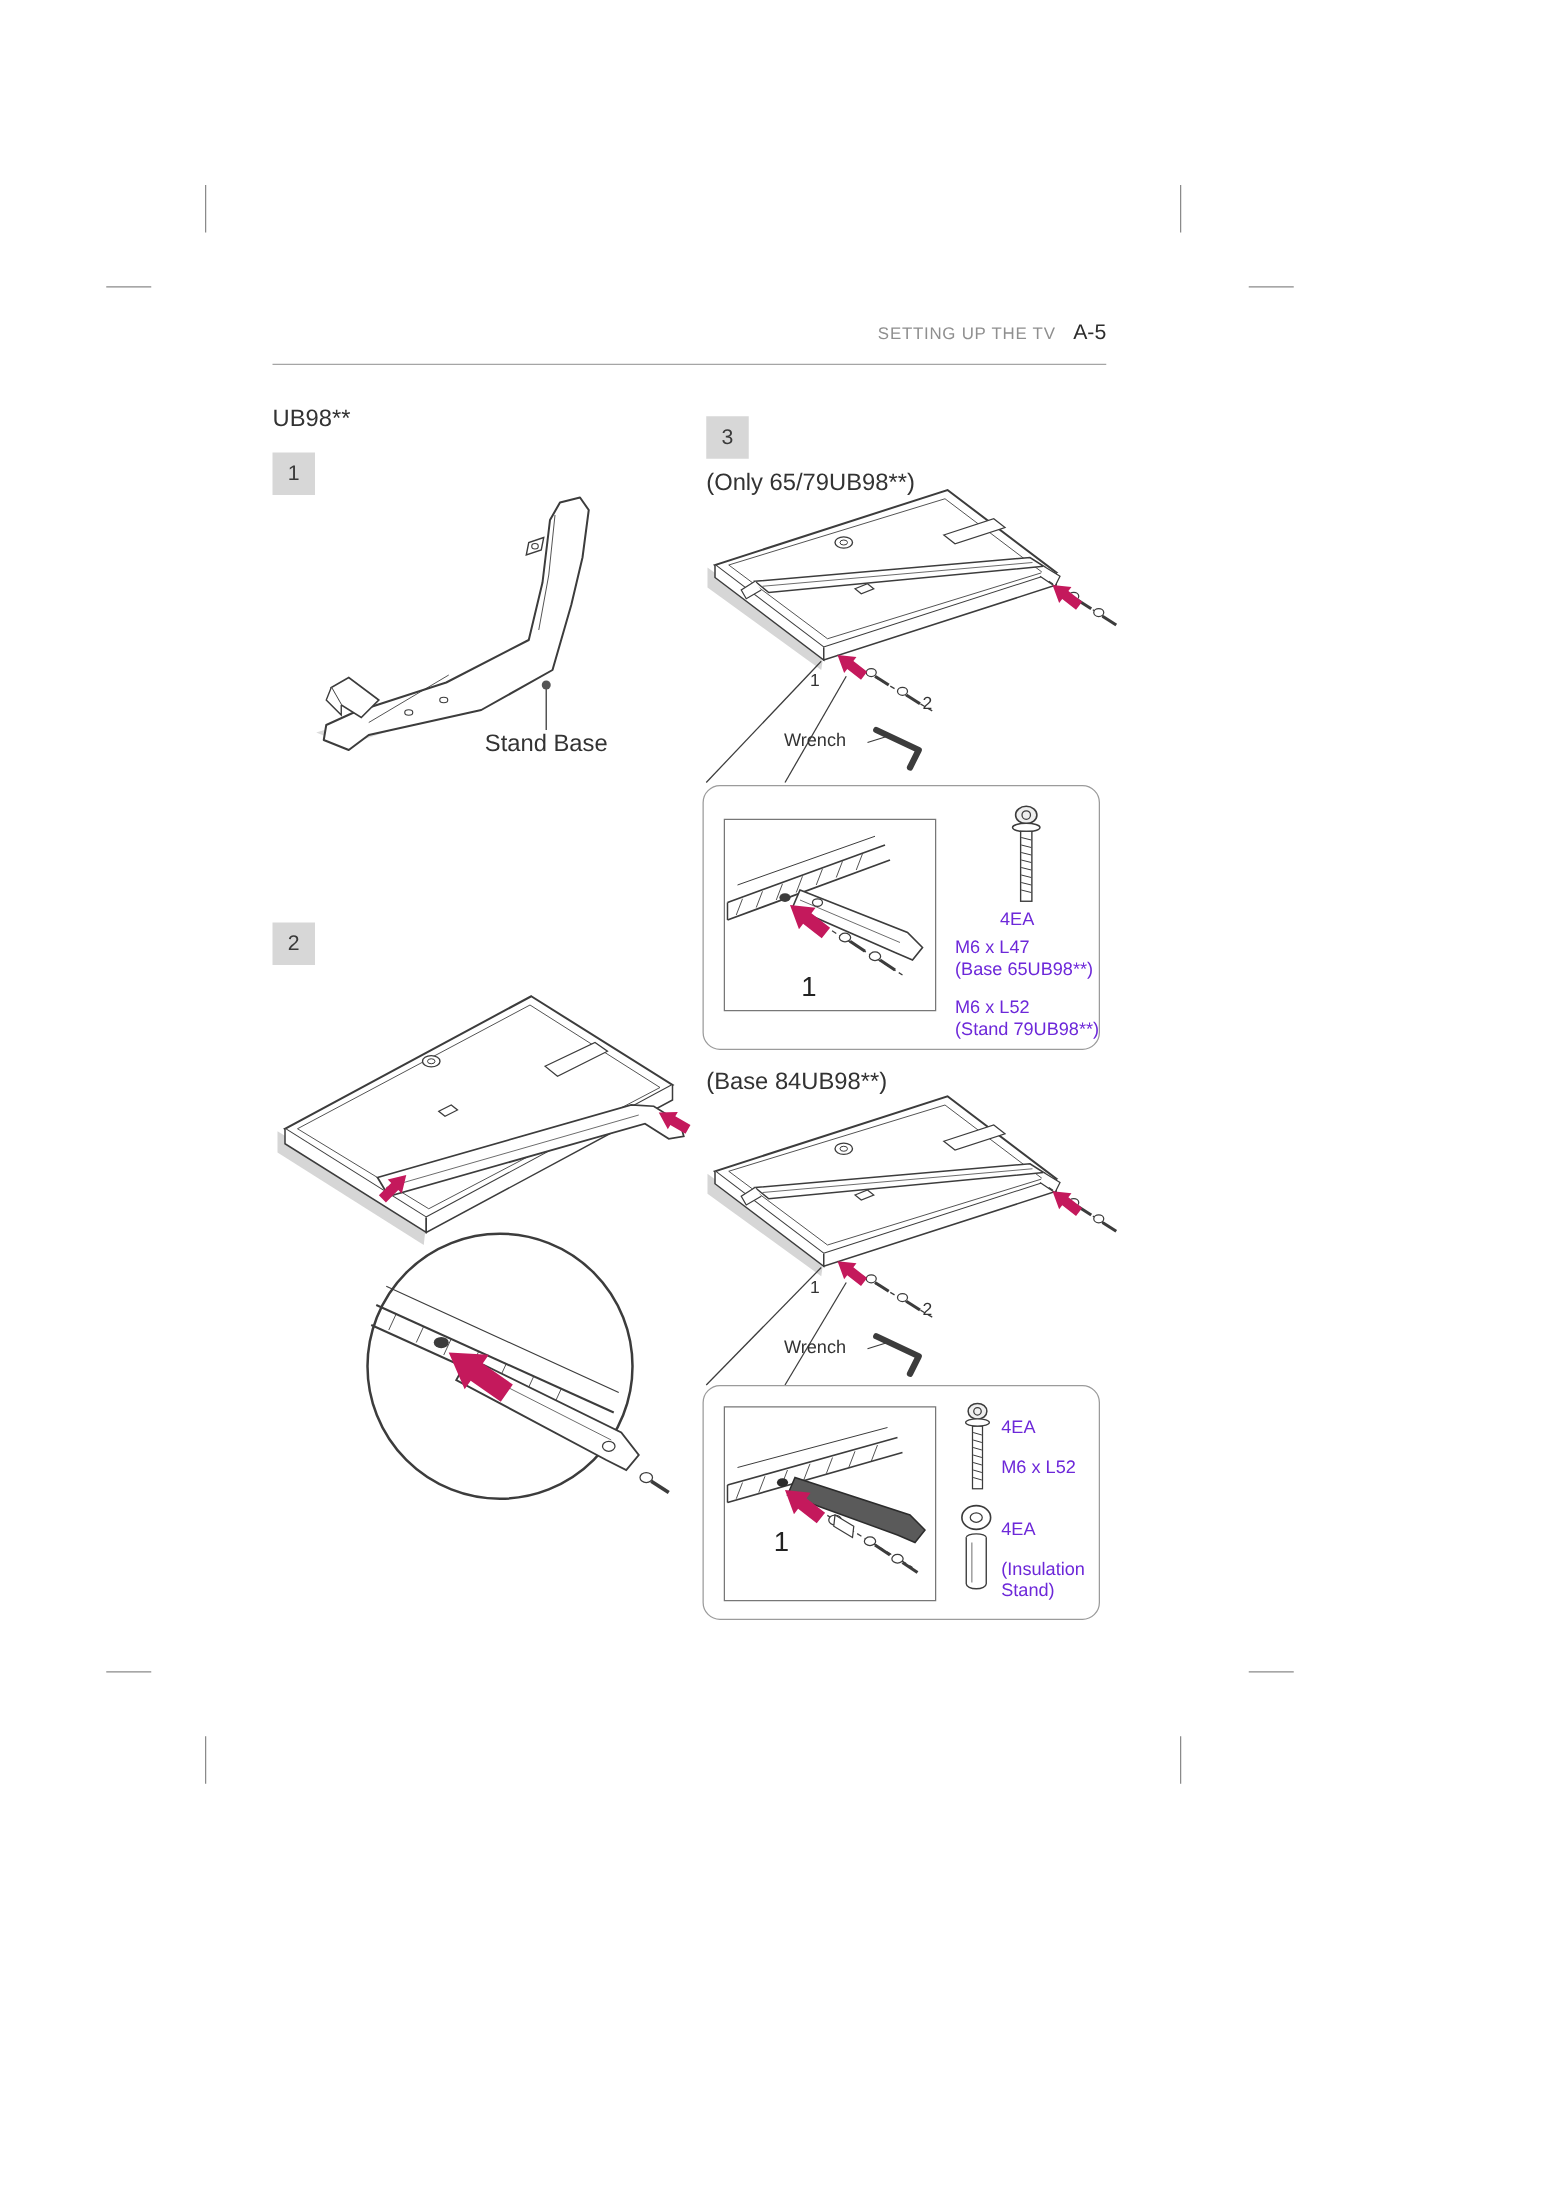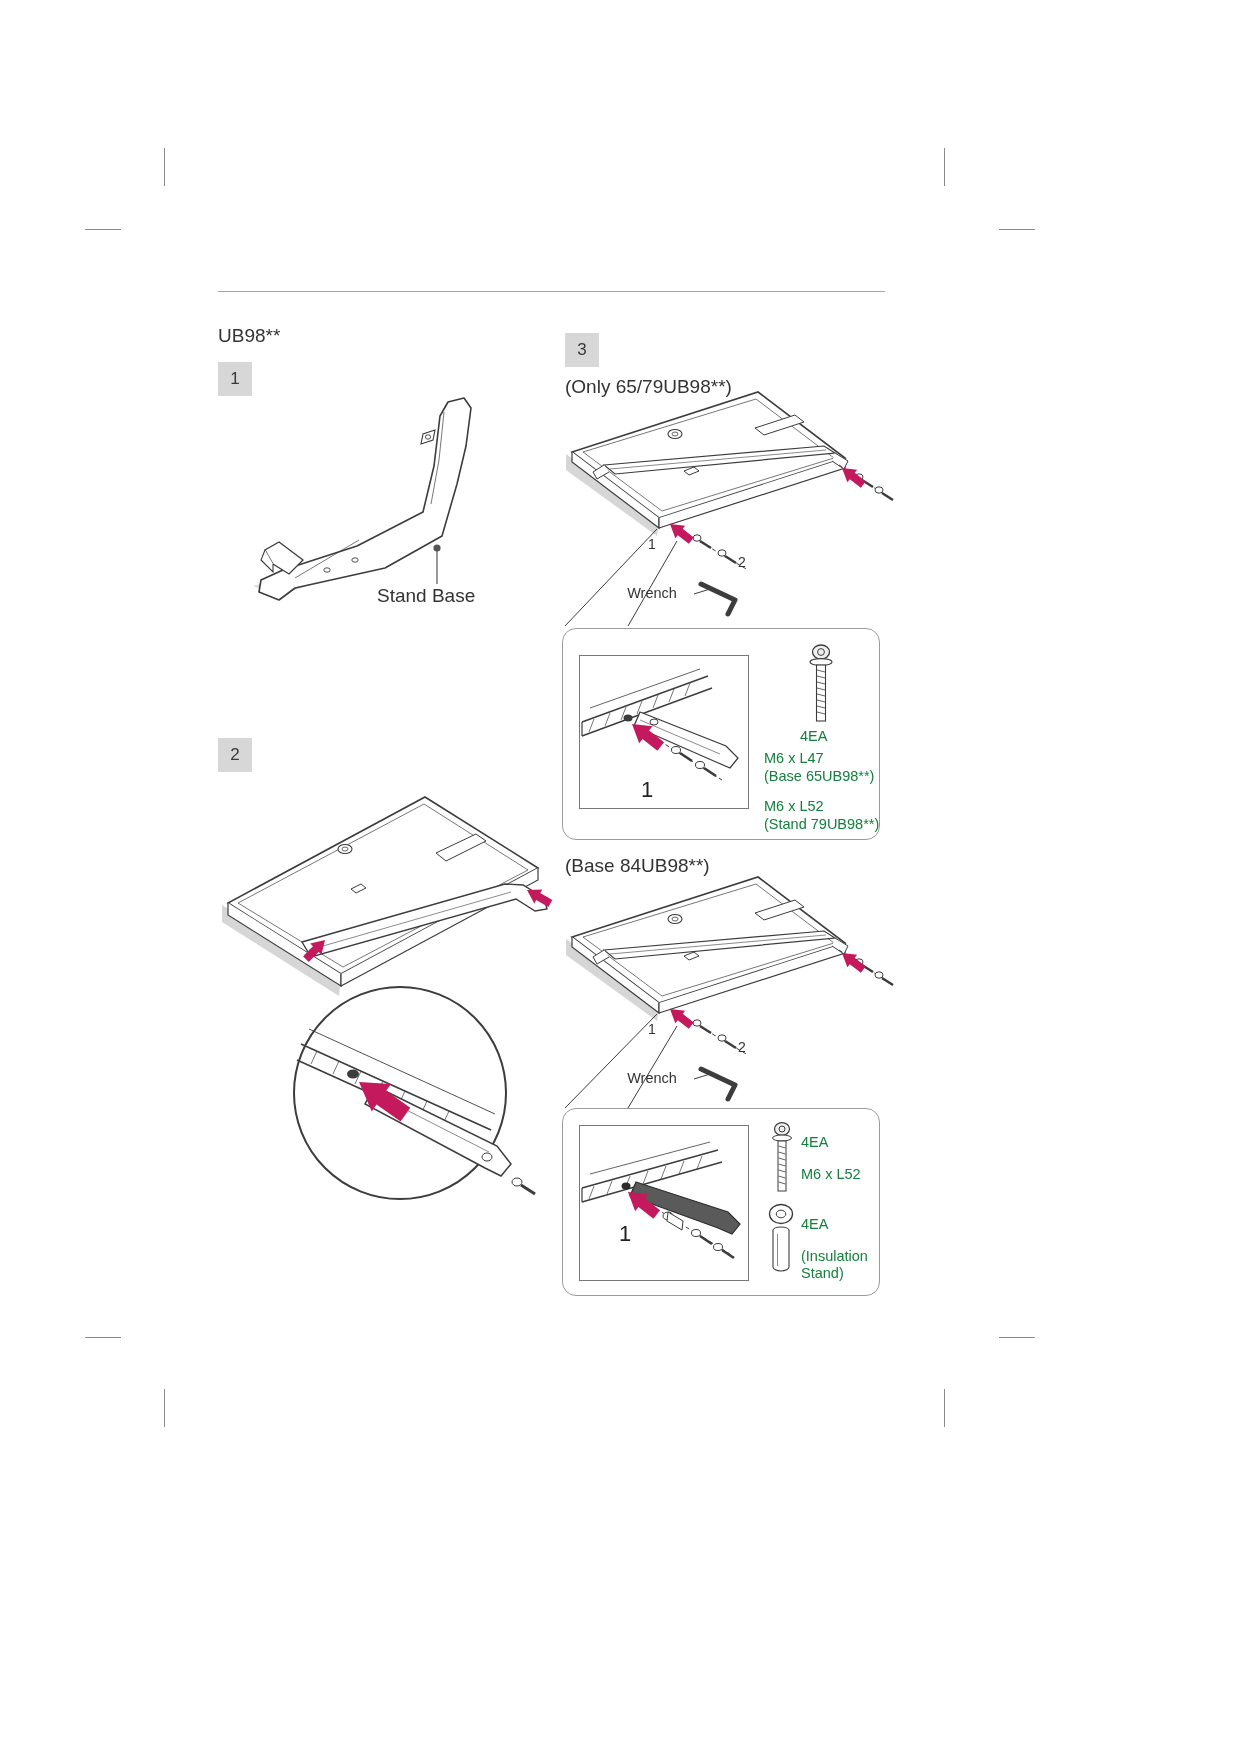--- a/index.html
+++ b/index.html
@@ -14,58 +14,62 @@
   .hdr .pg{font-size:17px;color:#2d2d2d}
   .rule{position:absolute;left:218px;top:291px;width:667px;height:1px;background:#a5a5a5}
   .badge{position:absolute;width:34px;height:34px;background:#d7d7d7;color:#3a3a3a;
          font-size:17px;display:flex;align-items:center;justify-content:center}
   .lbl{position:absolute;font-size:19px;color:#333;white-space:nowrap}
   .small-num{position:absolute;font-size:14px;color:#333}
   .wrench-lbl{position:absolute;font-size:14.5px;color:#333;width:80px;text-align:center}
   .callout{position:absolute;border:1.5px solid #9b9b9b;border-radius:14px;background:#fff}
   .inner-frame{position:absolute;border:1px solid #777;background:#fff}
   .big-num{position:absolute;font-size:22px;color:#222}
-  .spec{position:absolute;font-size:14.5px;color:#15803d;line-height:18px;white-space:nowrap}
+  .spec{position:absolute;font-size:14.5px;color:#6d28d9;line-height:18px;white-space:nowrap}
   svg{display:block;overflow:visible}
 </style>
 </head>
 <body>
 
 <div class="page">
 
   <div class="crop" style="left:164px;top:148px;width:1px;height:38px"></div>
   <div class="crop" style="left:944px;top:148px;width:1px;height:38px"></div>
   <div class="crop" style="left:85px;top:229px;width:36px;height:1px"></div>
   <div class="crop" style="left:999px;top:229px;width:36px;height:1px"></div>
   <div class="crop" style="left:85px;top:1337px;width:36px;height:1px"></div>
   <div class="crop" style="left:999px;top:1337px;width:36px;height:1px"></div>
   <div class="crop" style="left:164px;top:1389px;width:1px;height:38px"></div>
   <div class="crop" style="left:944px;top:1389px;width:1px;height:38px"></div>
 
+  <div class="hdr">
+    <span class="sec">SETTING UP THE TV</span>
+    <span class="pg">A-5</span>
+  </div>
   <div class="rule"></div>
 
   <div class="lbl" style="left:218px;top:325px">UB98**</div>
 
   <div class="badge" style="left:218px;top:362px">1</div>
 
   <svg class="abs" style="left:235px;top:388px" width="265" height="215" viewBox="0 0 265 215">
     <polygon points="18,198 96,174 122,182 42,208" fill="#dcdcdc"></polygon>
     <path d="M213,14 L229,10 L236,20 L231,58 L222,96 L207,148 L150,180 L60,200 L44,212 L24,204 L26,192 L48,182 L122,158 L188,124 L199,78 L205,28 Z" fill="#fff" stroke="#3c3c3c" stroke-width="1.6" stroke-linejoin="round"></path>
     <path d="M209,24 L204,72 L196,116" fill="none" stroke="#3c3c3c" stroke-width="0.7"></path>
     <path d="M124,152 L60,190" fill="none" stroke="#3c3c3c" stroke-width="0.7"></path>
     <path d="M200,42 l-12,4 -2,10 12,-4 z" fill="#fff" stroke="#3c3c3c" stroke-width="1.1"></path>
     <ellipse cx="193" cy="49" rx="2.6" ry="2.2" fill="none" stroke="#3c3c3c" stroke-width="0.9"></ellipse>
     <path d="M68,172 L44,154 L30,162 L38,176 L54,186 Z" fill="#fff" stroke="#3c3c3c" stroke-width="1.3"></path>
     <path d="M30,162 L26,172 L38,184 L38,176" fill="#fff" stroke="#3c3c3c" stroke-width="1.1"></path>
     <ellipse cx="92" cy="182" rx="3.2" ry="2.2" fill="none" stroke="#3c3c3c" stroke-width="0.9"></ellipse>
     <ellipse cx="120" cy="172" rx="3.2" ry="2.2" fill="none" stroke="#3c3c3c" stroke-width="0.9"></ellipse>
     <circle cx="202" cy="160" r="3.6" fill="#555"></circle>
     <line x1="202" y1="160" x2="202" y2="196" stroke="#555" stroke-width="1.2"></line>
   </svg>
-  <div class="lbl" style="left:377px;top:585px;width:120px;">Stand Base</div>
+  <div class="lbl" style="left:377px;top:585px;width:120px;text-align:center">Stand Base</div>
 
   <div class="badge" style="left:218px;top:738px">2</div>
 
   <svg class="abs" style="left:205px;top:782px" width="360" height="430" viewBox="0 0 360 430">
     <polygon points="17,123 17,140 134,214 136,196" fill="#d6d6d6"></polygon>
     <polygon points="220,15 333,86 136,192 23,121" fill="#fff" stroke="#3c3c3c" stroke-width="1.6"></polygon>
     <path d="M23,121 L23,133 L136,204 L136,192" fill="#fff" stroke="#3c3c3c" stroke-width="1.2"></path>
     <path d="M136,192 L136,204 L333,98 L333,86" fill="#fff" stroke="#3c3c3c" stroke-width="1.2"></path>
     <polygon points="219,22 323,88 138,185 33,121" fill="none" stroke="#3c3c3c" stroke-width="0.7"></polygon>
     <ellipse cx="140" cy="67" rx="7" ry="4.5" fill="#fff" stroke="#3c3c3c" stroke-width="1.1"></ellipse>

